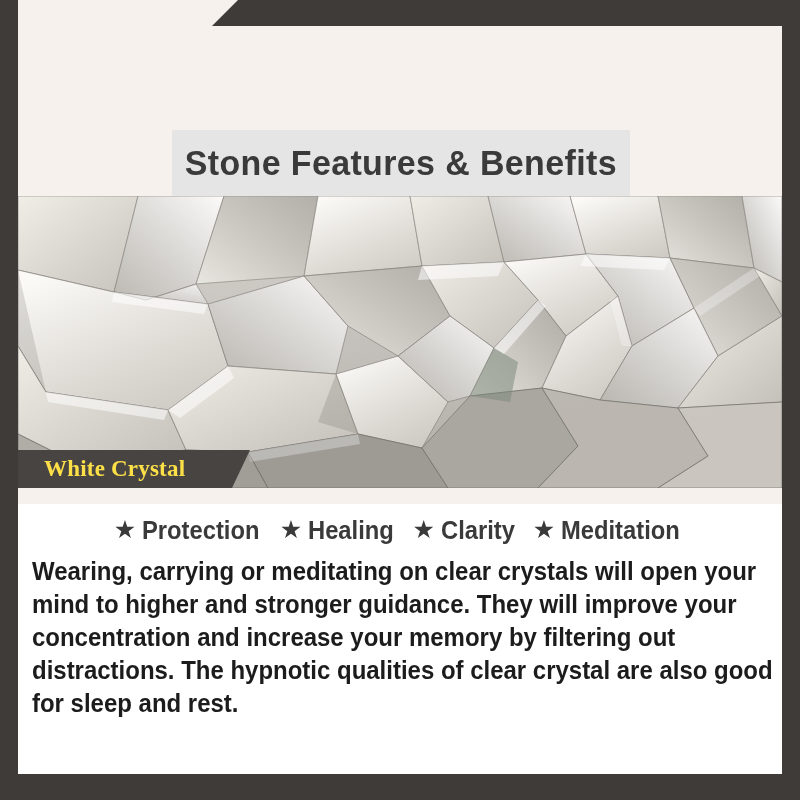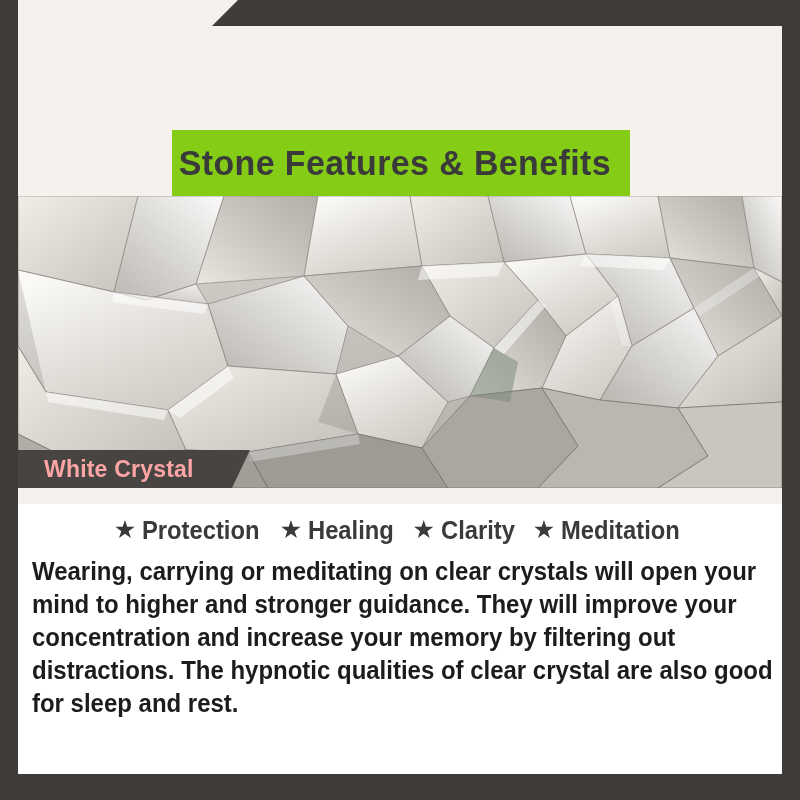--- a/index.html
+++ b/index.html
@@ -116,24 +116,24 @@
   .logo-word.left  { left: 22px; }
   .logo-word.right { right: 18px; }
 
   
   .title-box {
     position: absolute;
     top: 130px;
     left: 172px;
     width: 458px;
     height: 66px;
-    background: #84cc16;
+    background: #e5e5e5;
     display: flex;
     align-items: center;
-    justify-content: flex-start;
+    justify-content: center;
     z-index: 4;
   }
   .title-text {
     font-family: "Liberation Sans Narrow", "Liberation Sans", sans-serif;
     font-weight: bold;
     font-size: 35px;
     color: #3a3a3a;
     letter-spacing: 0.4px;
     transform: scaleX(0.97);
     white-space: nowrap;
@@ -159,22 +159,22 @@
     left: 18px;
     width: 232px;
     height: 38px;
     background: #474441;
     clip-path: polygon(0 0, 100% 0, calc(100% - 18px) 100%, 0 100%);
     display: flex;
     align-items: center;
     z-index: 5;
   }
   .stone-band-text {
-    color: #fca5a5;
-    font-family: Liberation Sans, sans-serif;
+    color: #fde047;
+    font-family: Liberation Serif, serif;
     font-weight: bold;
     font-size: 23px;
     padding-left: 26px;
     letter-spacing: 0.2px;
     white-space: nowrap;
   }
 
   
   .strip {
     position: absolute;

